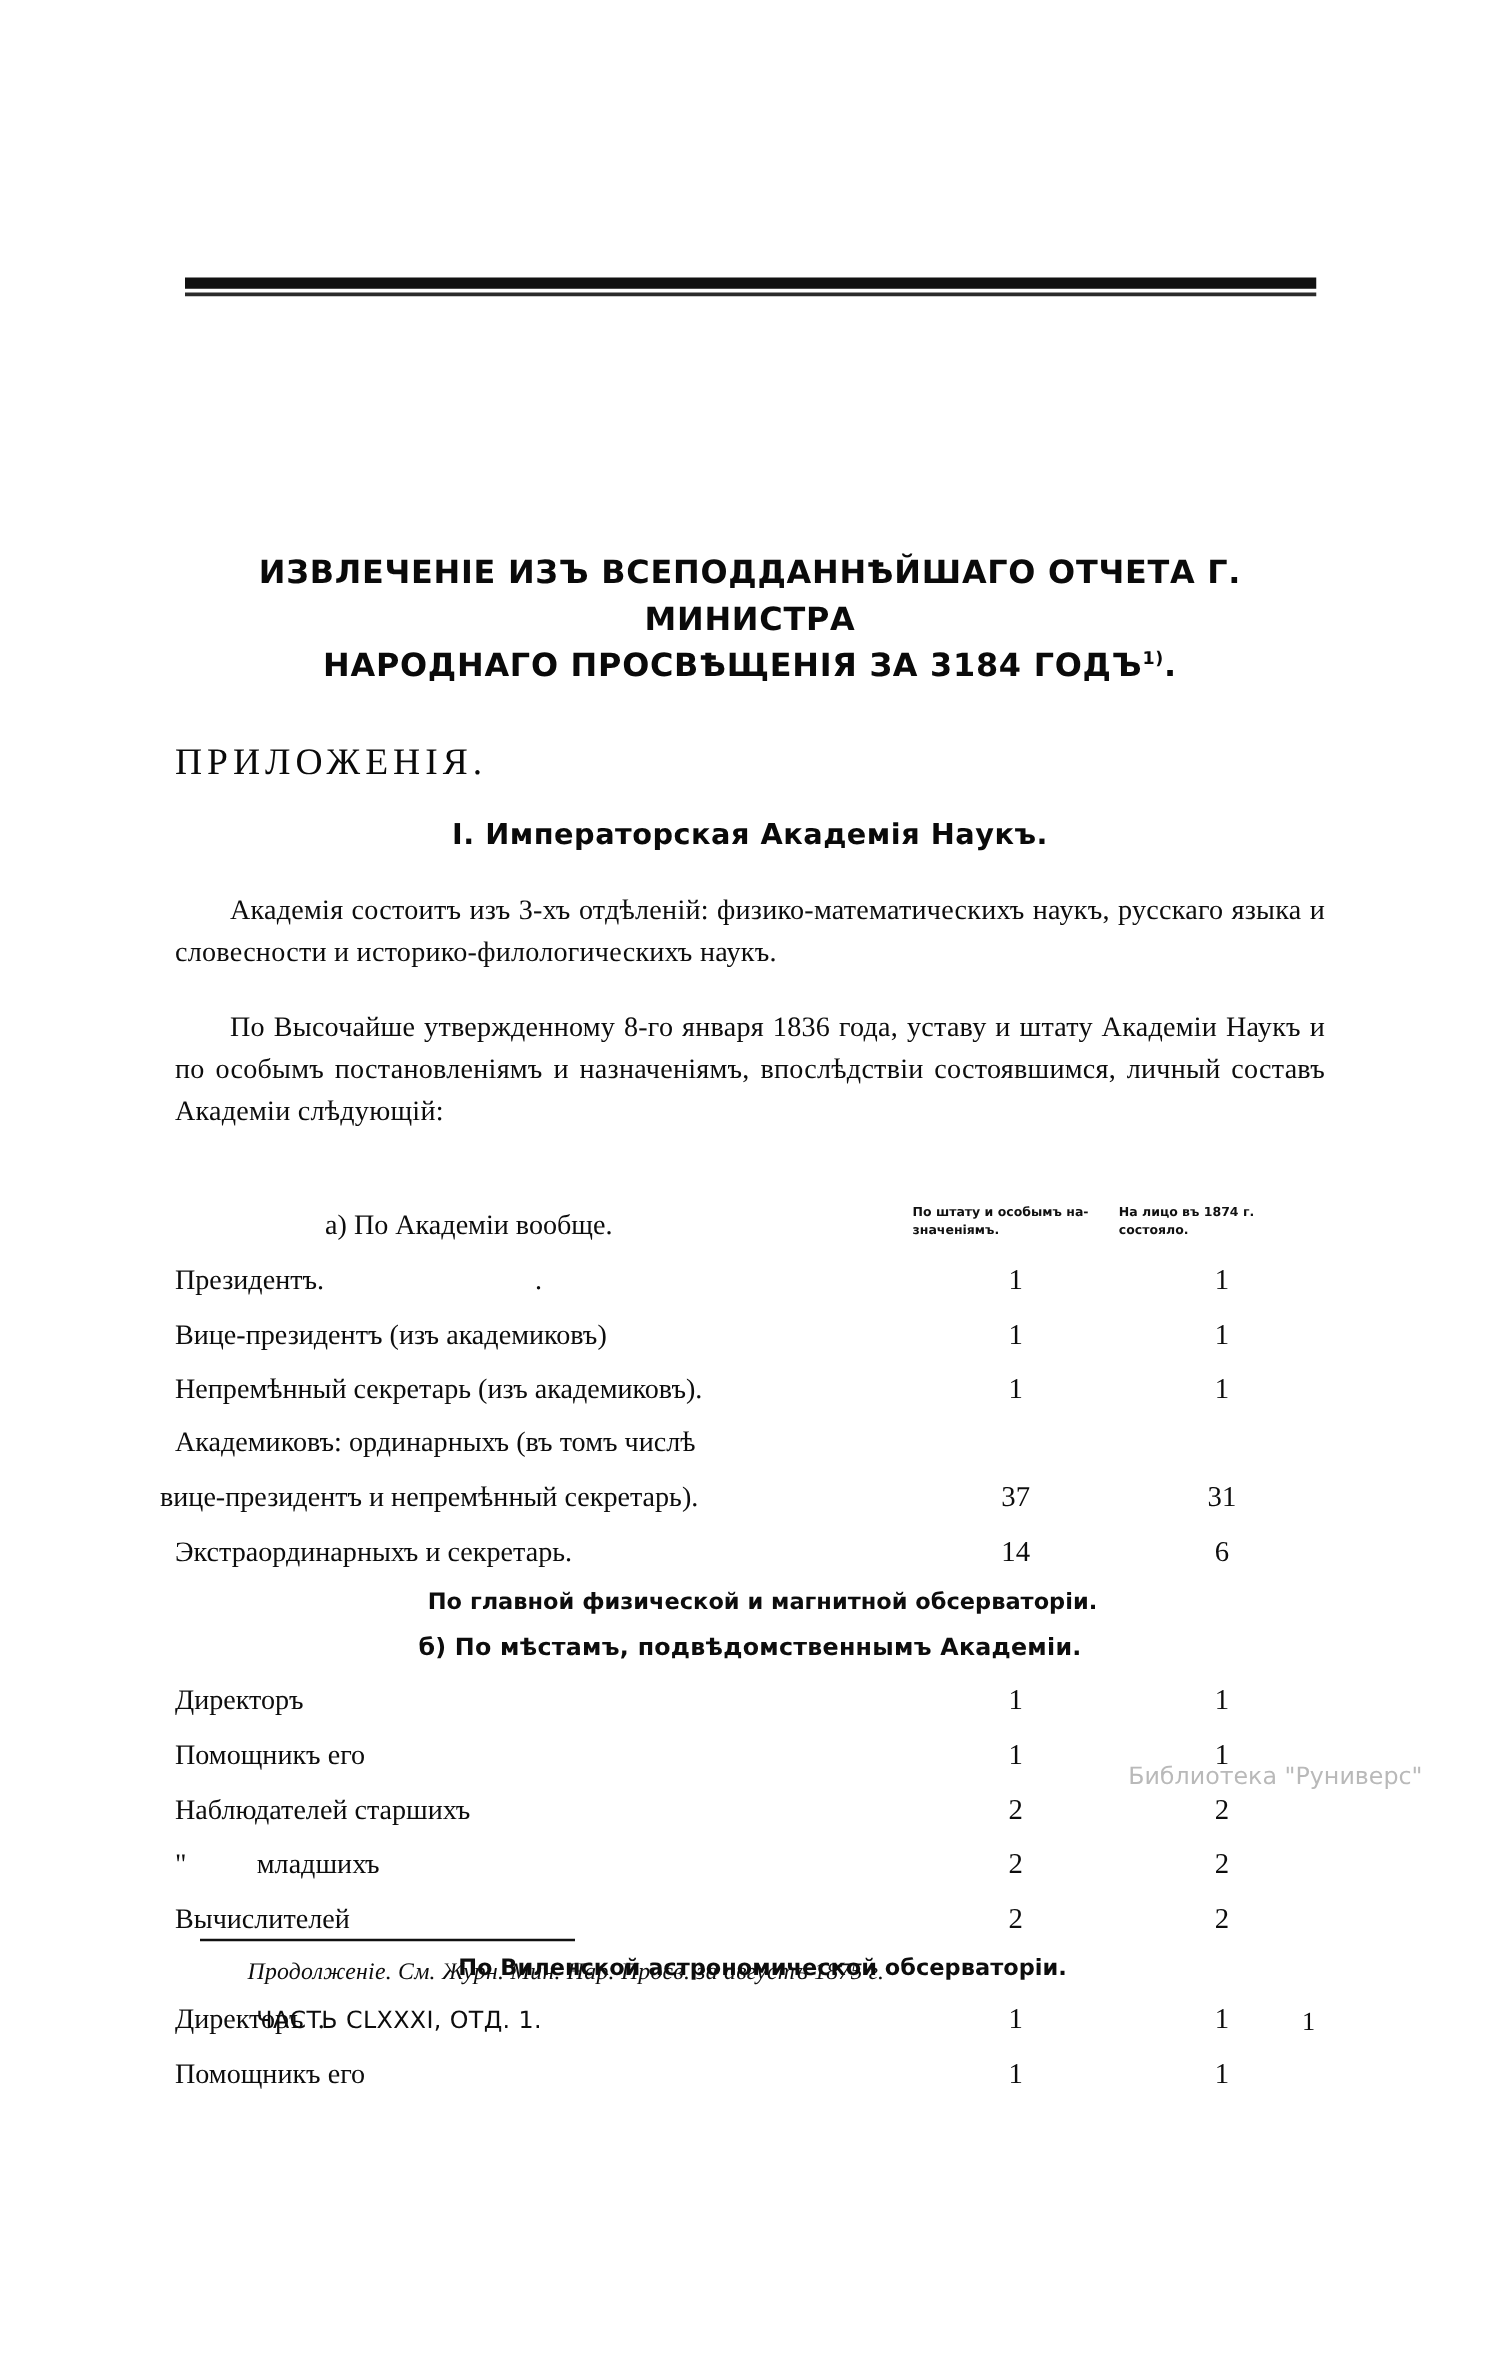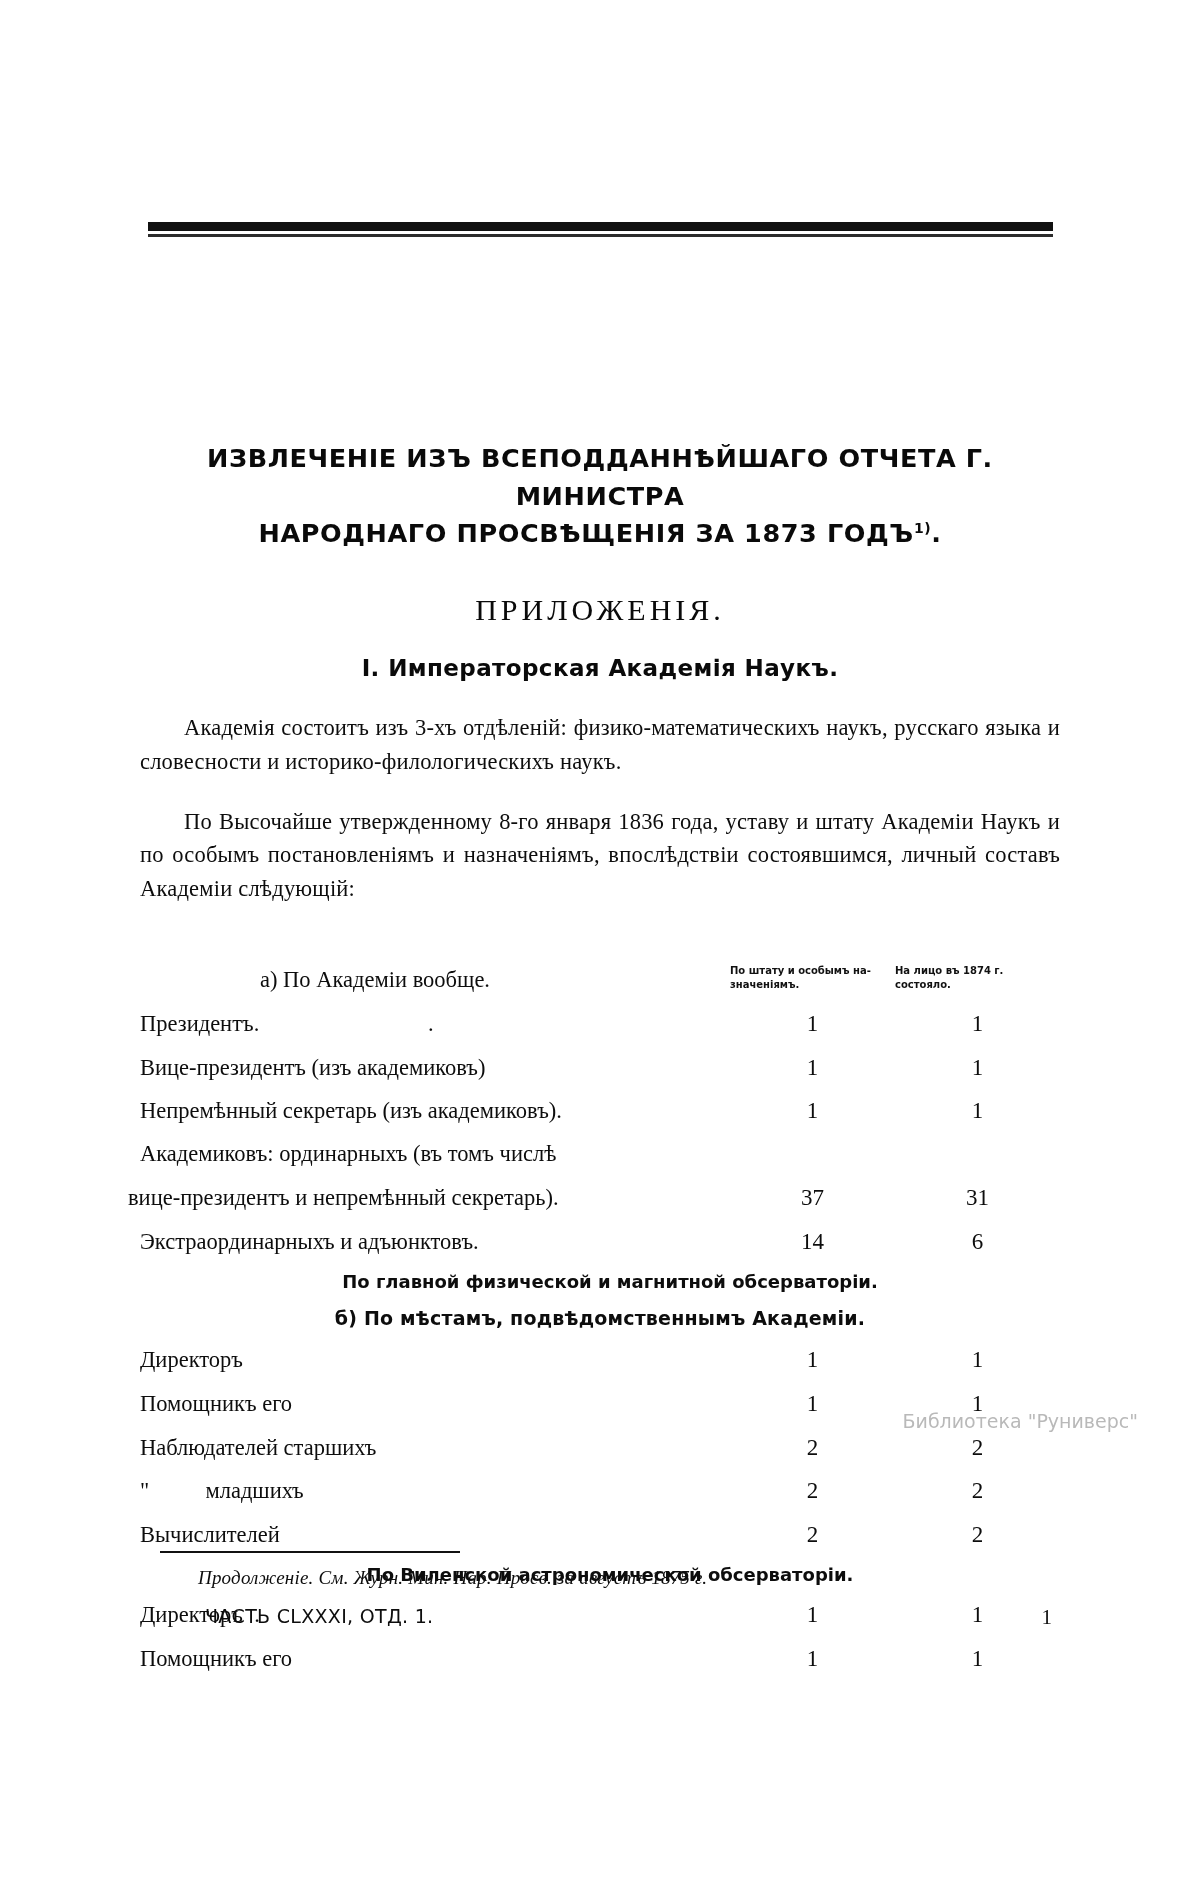--- a/index.html
+++ b/index.html
@@ -52,21 +52,21 @@
     letter-spacing: 0.6px;
     line-height: 1.48;
     margin: 0 10px;
     color: #0a0a0a;
   }
   .title .sup {
     font-size: 14px;
     vertical-align: super;
   }
   .subtitle {
-    text-align: center;
+    text-align: left;
     font-family: "Liberation Serif", serif;
     font-size: 30px;
     letter-spacing: 4px;
     margin-top: 40px;
     color: #0a0a0a;
   }
   .section-head {
     text-align: center;
     font-family: "DejaVu Sans", sans-serif;
     font-weight: bold;
@@ -190,21 +190,21 @@
 
 <div class="page">
 
   <div class="top-rule"></div>
   <div class="top-rule-thin"></div>
 
   <div class="content">
 
     <div class="title">
       <span>ИЗВЛЕЧЕНІЕ ИЗЪ ВСЕПОДДАННѢЙШАГО ОТЧЕТА Г. МИНИСТРА</span><br>
-      <span>НАРОДНАГО ПРОСВѢЩЕНІЯ ЗА 1873 ГОДЪ</span><span class="sup">1)</span><span>.</span>
+      <span>НАРОДНАГО ПРОСВѢЩЕНІЯ ЗА 3184 ГОДЪ</span><span class="sup">1)</span><span>.</span>
     </div>
 
     <div class="subtitle">ПРИЛОЖЕНІЯ.</div>
 
     <div class="section-head">I. Императорская Академія Наукъ.</div>
 
     <p class="body first"><span class="indent"></span><span>Академія состоитъ изъ 3-хъ отдѣленій: физико-математическихъ наукъ, русскаго языка и словесности и историко-филологическихъ наукъ.</span></p>
 
     <p class="body"><span class="indent"></span><span>По Высочайше утвержденному 8-го января 1836 года, уставу и штату Академіи Наукъ и по особымъ постановленіямъ и назначеніямъ, впослѣдствіи состоявшимся, личный составъ Академіи слѣдующій:</span></p>
 
@@ -247,21 +247,21 @@
           <div class="num"></div>
         </div>
 
         <div class="row outdent">
           <div class="label">вице-президентъ и непремѣнный секретарь).</div>
           <div class="num">37</div>
           <div class="num">31</div>
         </div>
 
         <div class="row">
-          <div class="label">Экстраординарныхъ и адъюнктовъ.</div>
+          <div class="label">Экстраординарныхъ и секретарь.</div>
           <div class="num">14</div>
           <div class="num">6</div>
         </div>
 
         <div class="row sub-head">
           <div class="label">По главной физической и магнитной обсерваторіи.</div>
         </div>
 
         <div class="row center-head wide">
           <div class="label">б) По мѣстамъ, подвѣдомственнымъ Академіи.</div>

